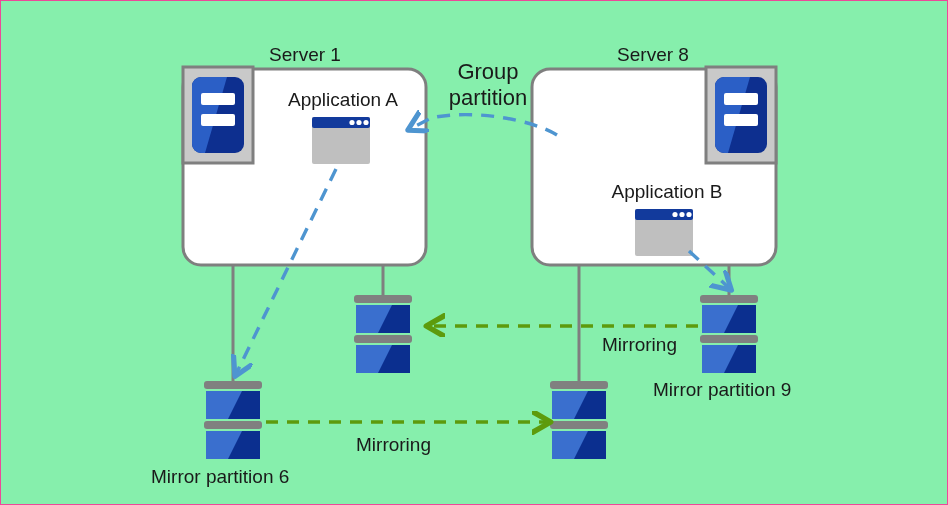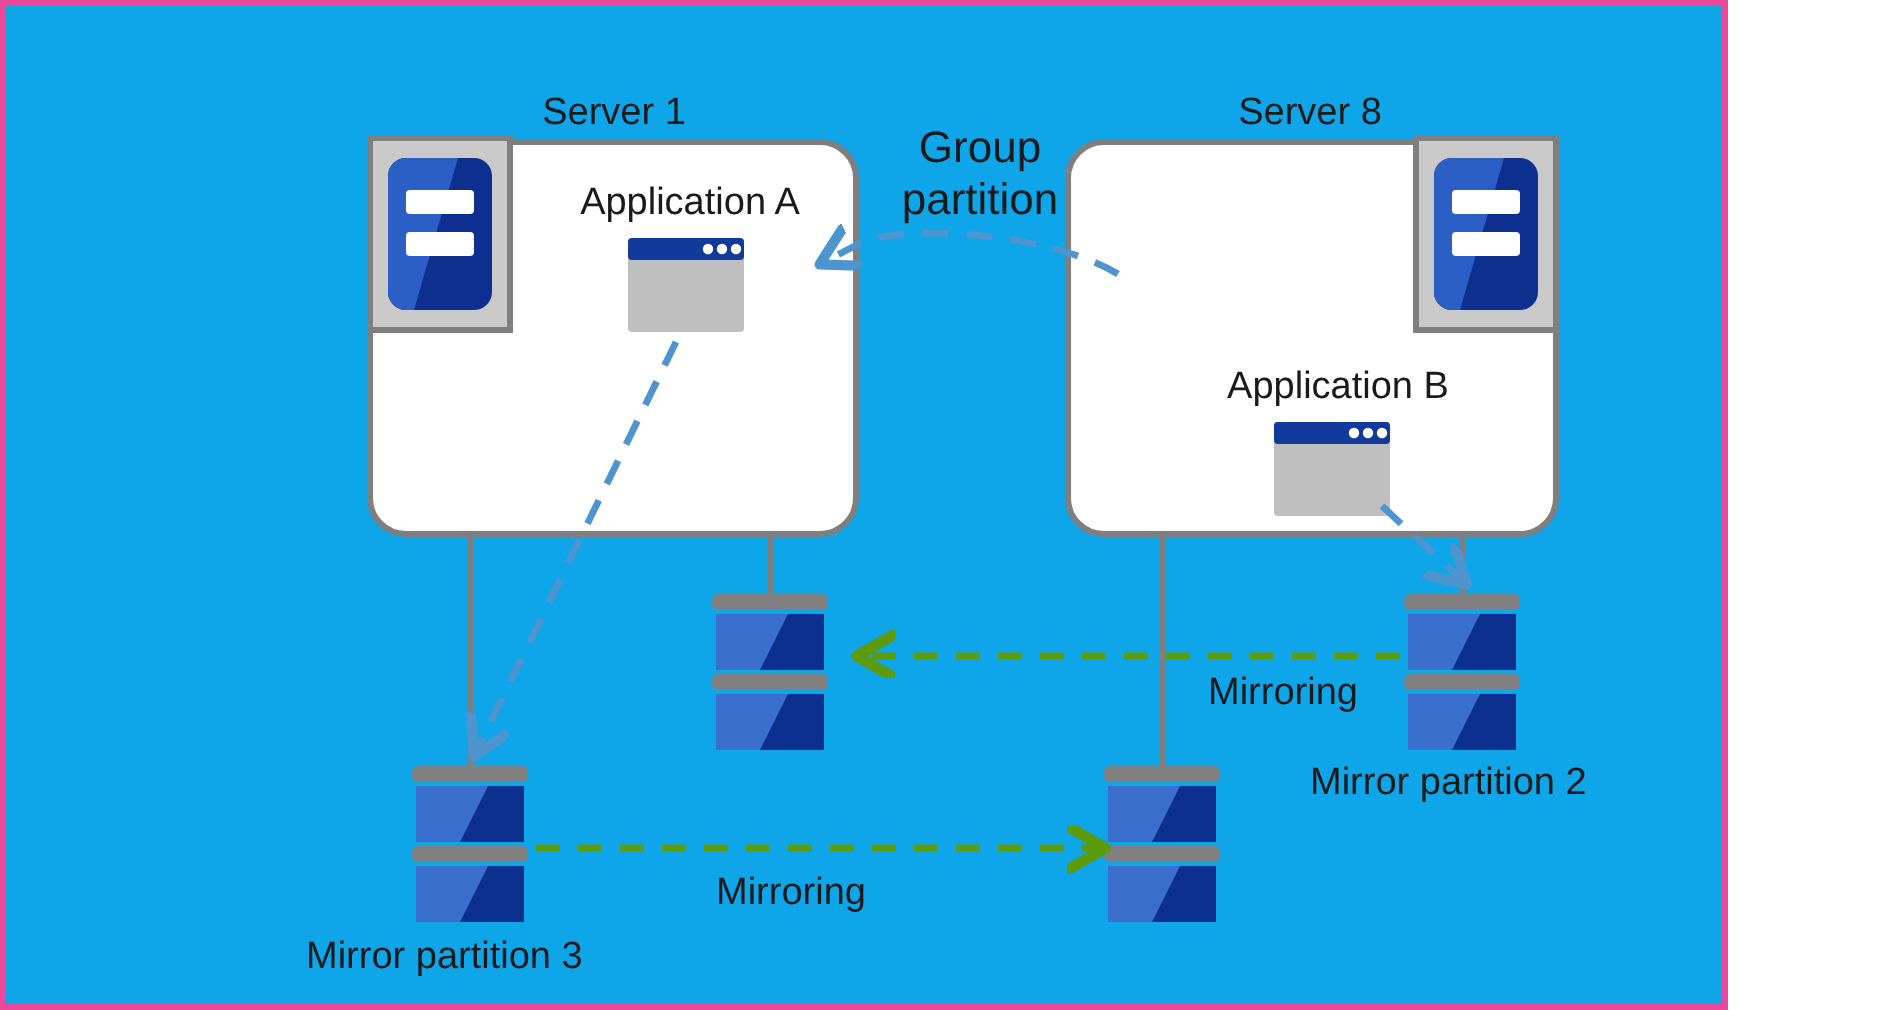--- a/index.html
+++ b/index.html
@@ -2,24 +2,24 @@
 <html><head>
 <meta charset="utf-8">
 <style>
   html, body {
     margin: 0;
     padding: 0;
     background: #ffffff;
   }
   #canvas {
     position: relative;
-    width: 864px;
+    width: 948px;
     height: 505px;
-    background: #0ea5e9;
-    border: 3px solid #ec4899;
+    background: #86efac;
+    border: 1px solid #ec4899;
     box-sizing: border-box;
     overflow: hidden;
     font-family: "Liberation Sans", sans-serif;
   }
   svg.layer {
     position: absolute;
     left: 0;
     top: 0;
     width: 948px;
     height: 505px;
@@ -148,19 +148,19 @@
 
   <div class="lbl center" style="left:268px; top:88px; width:148px;">Application  A</div>
 
   <div class="lbl-two" style="position:absolute; left:432px; top:58px; width:110px; color:#1a1a1a;">
     <span>Group</span><br>
     <span>partition</span>
   </div>
 
   <div class="lbl" style="left:601px; top:333px;">Mirroring</div>
 
-  <div class="lbl" style="left:652px; top:378px;">Mirror partition 2</div>
+  <div class="lbl" style="left:652px; top:378px;">Mirror partition 9</div>
 
   <div class="lbl" style="left:355px; top:433px;">Mirroring</div>
 
-  <div class="lbl" style="left:150px; top:465px;">Mirror partition 3</div>
+  <div class="lbl" style="left:150px; top:465px;">Mirror partition 6</div>
 
 </div>
 
 </body></html>

